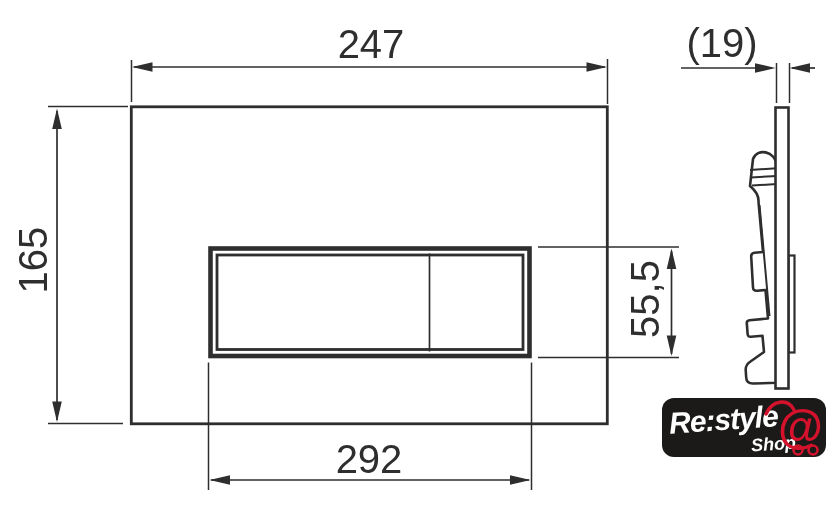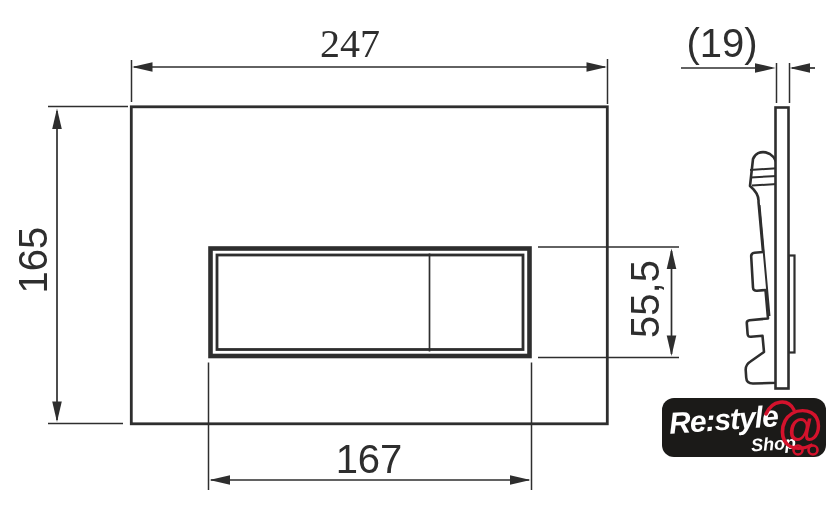--- a/index.html
+++ b/index.html
@@ -100,24 +100,24 @@
                Q 745.5 364.5 745.7 370
                L 746.2 377.5
                Q 746.5 383.8 753.5 383.5
                L 777 382.8 Z"></path>
       <path class="detail" stroke-width="2" d="M 750 170 L 777 168.3 M 750.5 177.5 L 777 176 M 752 185.5 L 777 184 M 759.5 205 L 769.5 316"></path>
       <rect class="outline" x="788.5" y="255.5" width="6" height="97" stroke-width="2.2"></rect>
       <rect class="outline" x="775.5" y="107.5" width="13" height="281" stroke-width="2.6"></rect>
     </g>
   </svg>
 
-  <div class="dim-label" style="left:350px;top:44px;font-family:Liberation Serif, serif;">247</div>
+  <div class="dim-label" style="left:371px;top:44px;">247</div>
   <div class="dim-label vertical" style="left:33px;top:260px;">165</div>
   <div class="dim-label vertical" style="left:645px;top:299px;">55,5</div>
-  <div class="dim-label" style="left:369px;top:459px;">167</div>
+  <div class="dim-label" style="left:369px;top:459px;">292</div>
   <div class="dim-label" style="left:722px;top:43px;">(19)</div>
 
   <div class="logo">
     <div class="logo-brand">Re:style</div>
     <div class="logo-shop">Shop</div>
     <svg class="logo-cart" viewBox="0 0 72 66">
       <path d="M 10 18 C 16 4 32 2 38 14" fill="none" stroke="#d4122c" stroke-width="3.5" stroke-linecap="round"></path>
       <text x="22" y="47" font-size="46">@</text>
       <circle cx="42" cy="54" r="4.5" fill="none" stroke="#d4122c" stroke-width="2.6"></circle>
       <circle cx="57" cy="54" r="4.5" fill="none" stroke="#d4122c" stroke-width="2.6"></circle>

